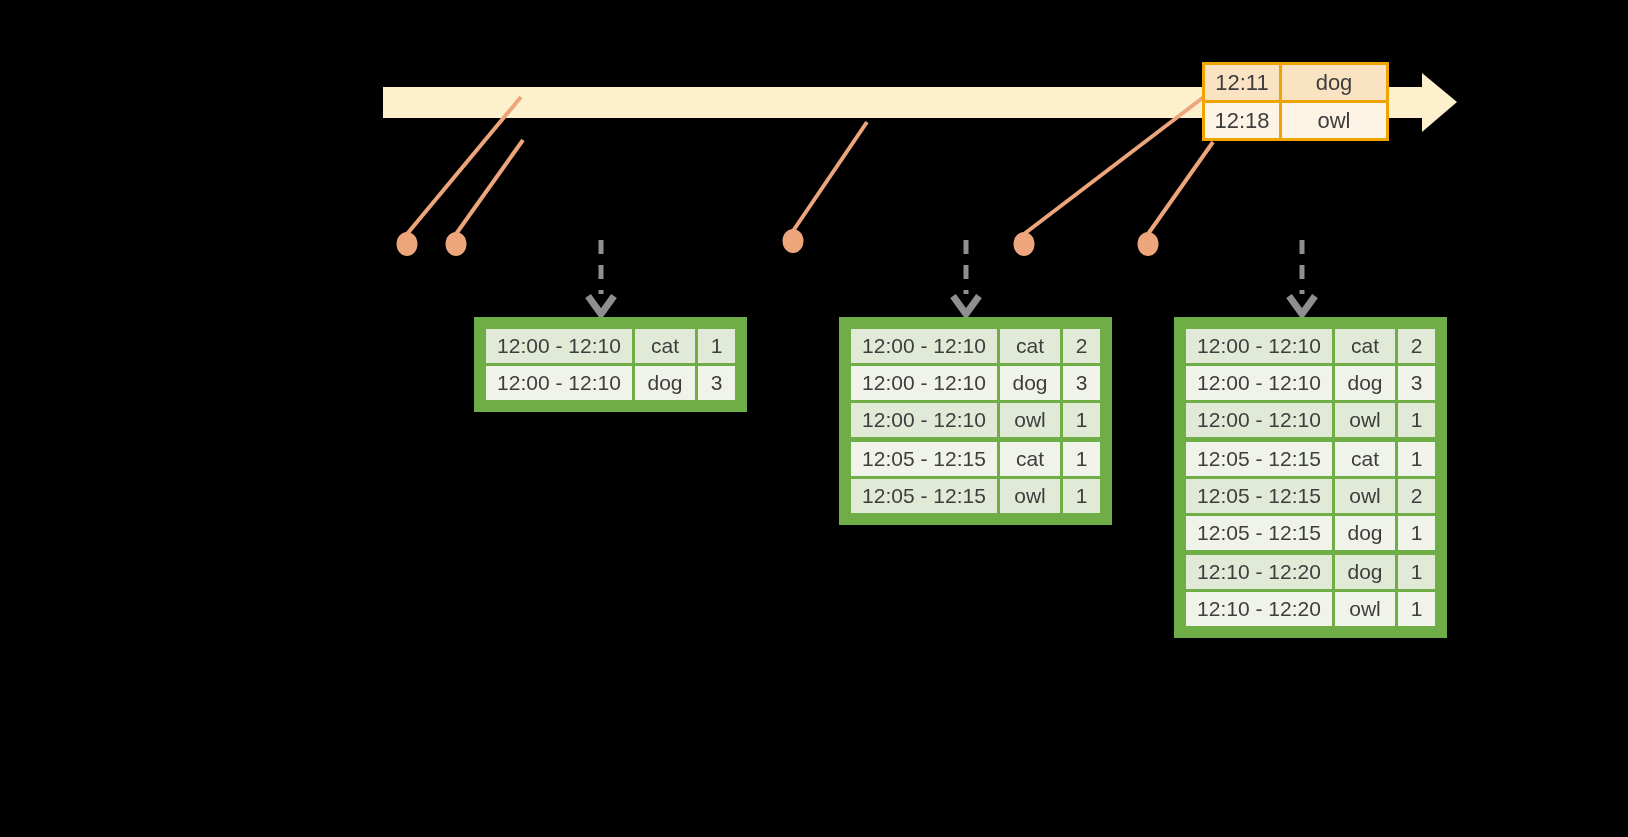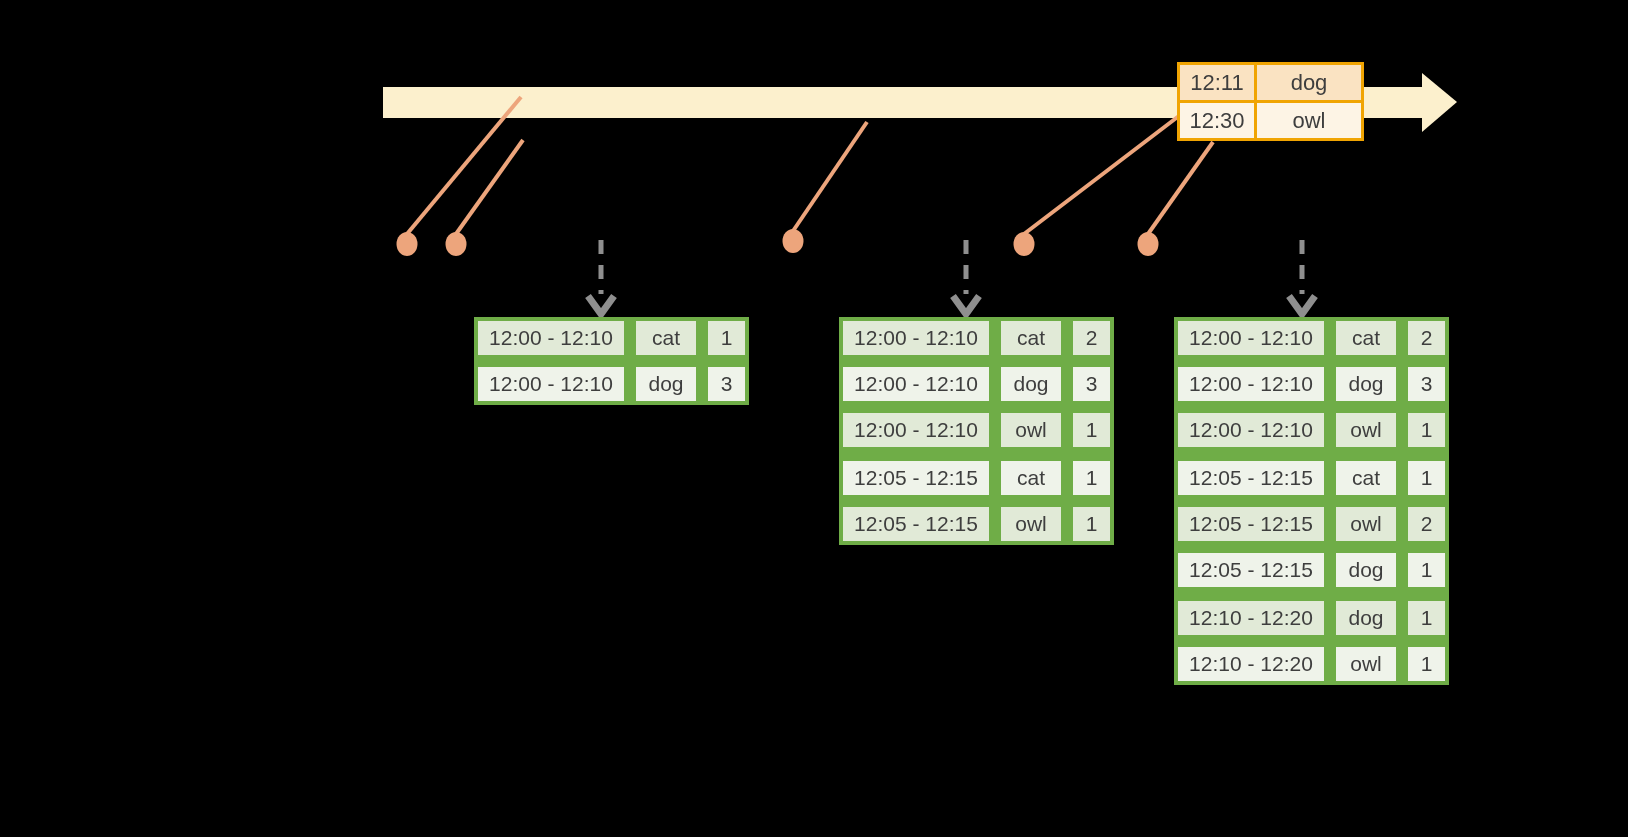--- a/index.html
+++ b/index.html
@@ -16,29 +16,29 @@
 
   .band{fill:var(--band);}
   .salmon-line{stroke:var(--salmon);stroke-width:4;}
   .dot{fill:var(--salmon);}
   .dash-line{stroke:var(--arrow-gray);stroke-width:5;stroke-dasharray:14 11;}
   .dash-head{stroke:var(--arrow-gray);stroke-width:7;fill:none;}
 
   .etable{position:absolute;display:grid;gap:3px;padding:3px;background:var(--event-border);}
   .etable-1{left:519px;top:65px;grid-template-columns:85px 112px;}
   .etable-2{left:866px;top:82px;grid-template-columns:82px 114px;}
-  .etable-3{left:1177px;top:62px;grid-template-columns:74px 104px;}
+  .etable-3{left:1202px;top:62px;grid-template-columns:74px 104px;}
   .ecell{height:35px;display:flex;align-items:center;justify-content:center;
          font-size:22px;color:var(--text);}
   .tone-a{background:var(--event-row-a);}
   .tone-b{background:var(--event-row-b);}
   .tone-c{background:var(--event-row-c);}
 
   .rtable{position:absolute;display:grid;grid-template-columns:146px 60px 37px;
-          gap:12px;padding:4px;background:var(--result-border);align-content:start;}
+          gap:3px;padding:12px;background:var(--result-border);align-content:start;}
   .rtable-1{left:474px;top:317px;}
   .rtable-2{left:839px;top:317px;}
   .rtable-3{left:1174px;top:317px;}
   .rcell{height:34px;display:flex;align-items:center;justify-content:center;
          font-size:21px;color:var(--text);box-sizing:border-box;}
   .rtone-a{background:var(--result-row-a);}
   .rtone-b{background:var(--result-row-b);}
   .new-group{height:36px;border-top:2px solid var(--result-border);}
 </style>
 </head>
@@ -73,21 +73,21 @@
     </g>
     <g>
       <line class="dash-line" x1="1302" y1="240" x2="1302" y2="294"></line>
       <polyline class="dash-head" points="1289,296 1302,314 1315,296"></polyline>
     </g>
   </svg>
 
   <div class="etable etable-3">
       <div class="ecell tone-a">12:11</div>
       <div class="ecell tone-a">dog</div>
-      <div class="ecell tone-b">12:30</div>
+      <div class="ecell tone-b">12:18</div>
       <div class="ecell tone-b">owl</div>
     </div>
 
   <div class="rtable rtable-1">
       <div class="rcell rtone-a">12:00 - 12:10</div>
       <div class="rcell rtone-a">cat</div>
       <div class="rcell rtone-a">1</div>
       <div class="rcell rtone-b">12:00 - 12:10</div>
       <div class="rcell rtone-b">dog</div>
       <div class="rcell rtone-b">3</div>

